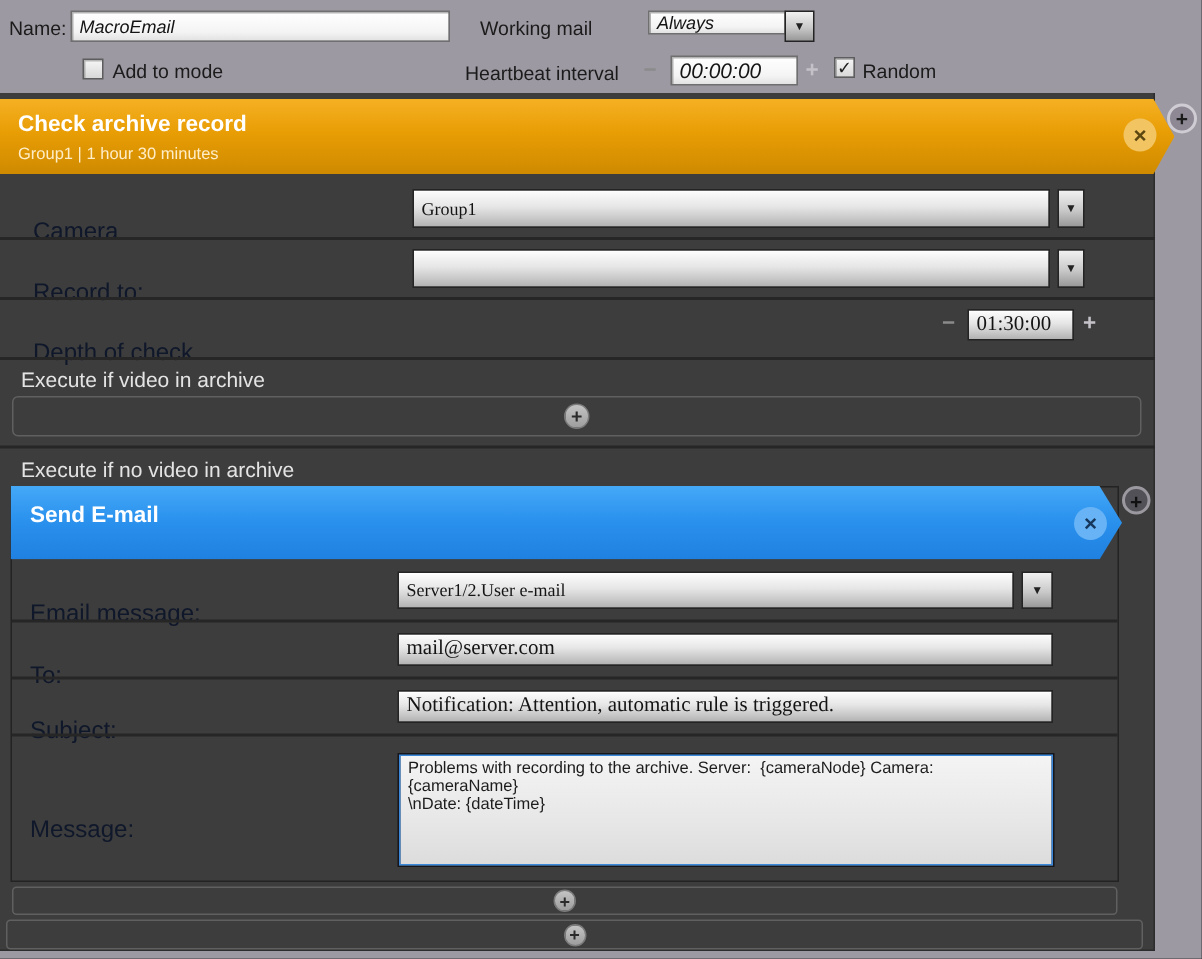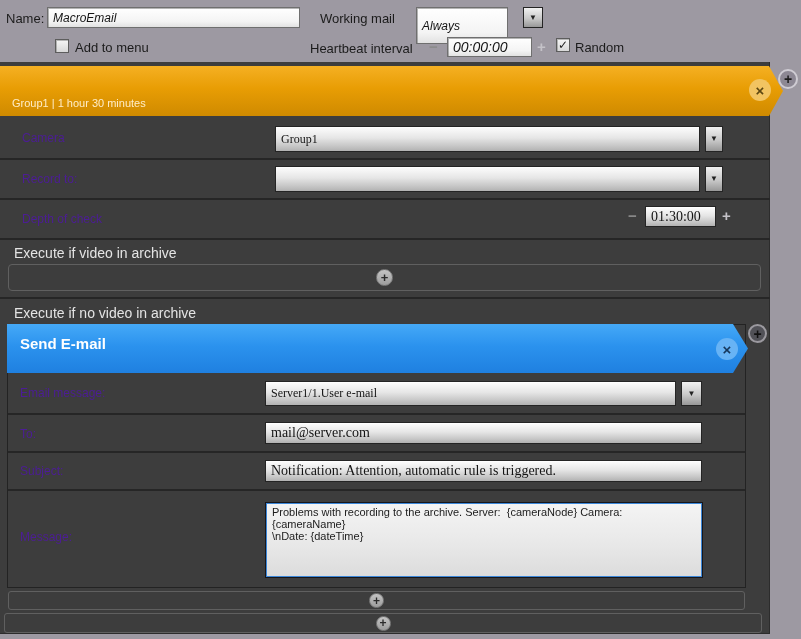--- a/index.html
+++ b/index.html
@@ -37,21 +37,21 @@
   .stepper.plus  { color:#c4c2c8; }
 
   
   .panel {
     left:0; top:62px; width:770px; height:572px;
     background:#3d3d3d;
     border-right:1px solid #2c2c2c;
     border-bottom:1px solid #2c2c2c;
   }
   .sep { background:#262626; height:2px; }
-  .plabel { font-size:12px; color:#4c1d95; white-space:nowrap; }
+  .plabel { font-size:16px; color:#0f172a; white-space:nowrap;margin-top:15px; }
   .slabel { font-size:14px; color:#e4e4e4; white-space:nowrap; }
 
   .field {
     background:linear-gradient(180deg,#fdfdfd 0%,#e6e6e6 45%,#c6c6c6 80%,#b2b2b2 100%);
     border:1px solid #242424;
     font-family:Liberation Serif, serif;
     font-size:12px; color:#141414; padding:0 5px;
     display:flex; align-items:center;
     box-shadow:inset 0 1px 0 rgba(255,255,255,.7);
   }
@@ -116,41 +116,42 @@
     resize:none; outline:none; overflow:hidden;
   }
 </style>
 </head>
 <body>
 
 <span class="abs tlabel" style="left:6px;top:11px">Name:</span>
 <input class="abs tfield" style="left: 47px; top: 7px; width: 253px; height: 21px;" value="MacroEmail">
 
 <span class="abs tlabel" style="left:320px;top:11px">Working mail</span>
-<div class="abs tfield" style="left:416px;top:7px;width:92px;height:37px">Always</div>
+<div class="abs tfield" style="left:432px;top:7px;width:92px;height:16px">Always</div>
 <div class="abs arrowbtn" style="left:523px;top:7px;width:20px;height:21px">
     <span class="arr">▼</span>
   </div>
 
 <span class="abs checkbox" style="left:55px;top:39px"></span>
-<span class="abs tlabel" style="left:75px;top:40px">Add to menu</span>
+<span class="abs tlabel" style="left:75px;top:40px">Add to mode</span>
 
 <span class="abs tlabel" style="left:310px;top:41px">Heartbeat interval</span>
 <span class="abs stepper minus" style="left:429px;top:39px">−</span>
 <input class="abs tfield small-text" style="left: 447px; top: 37px; width: 85px; height: 20px;" value="00:00:00">
 <span class="abs stepper plus" style="left:537px;top:39px">+</span>
 
 <span class="abs checkbox" style="left:556px;top:38px">
     <span class="check">✓</span>
   </span>
 <span class="abs tlabel" style="left:575px;top:40px">Random</span>
 
 <div class="abs panel"></div>
 
 <div class="abs orange-header">
+  <div class="block-title">Check archive record</div>
   <div class="block-subtitle">Group1 | 1 hour 30 minutes</div>
   <div class="xbtn orange-x">
       <span>×</span>
     </div>
 </div>
 <div class="abs plusbtn-attach orange-plus">
     <span>+</span>
   </div>
 
 <span class="abs plabel" style="left:22px;top:131px">Camera</span>
@@ -188,21 +189,21 @@
   <div class="block-title">Send E-mail</div>
   <div class="xbtn blue-x">
       <span>×</span>
     </div>
 </div>
 <div class="abs plusbtn-attach blue-plus">
     <span>+</span>
   </div>
 
 <span class="abs plabel" style="left:20px;top:386px">Email message:</span>
-<div class="abs field" style="left:265px;top:381px;width:411px;height:25px">Server1/1.User e-mail</div>
+<div class="abs field" style="left:265px;top:381px;width:411px;height:25px">Server1/2.User e-mail</div>
 <div class="abs arrowbtn" style="left:681px;top:381px;width:21px;height:25px">
     <span class="arr">▼</span>
   </div>
 <div class="abs sep" style="left:8px;top:413px;width:737px"></div>
 
 <span class="abs plabel" style="left:20px;top:427px">To:</span>
 <input class="abs field small-text" style="left: 265px; top: 422px; width: 437px; height: 22px;" value="mail@server.com">
 <div class="abs sep" style="left:8px;top:451px;width:737px"></div>
 
 <span class="abs plabel" style="left:20px;top:464px">Subject:</span>

